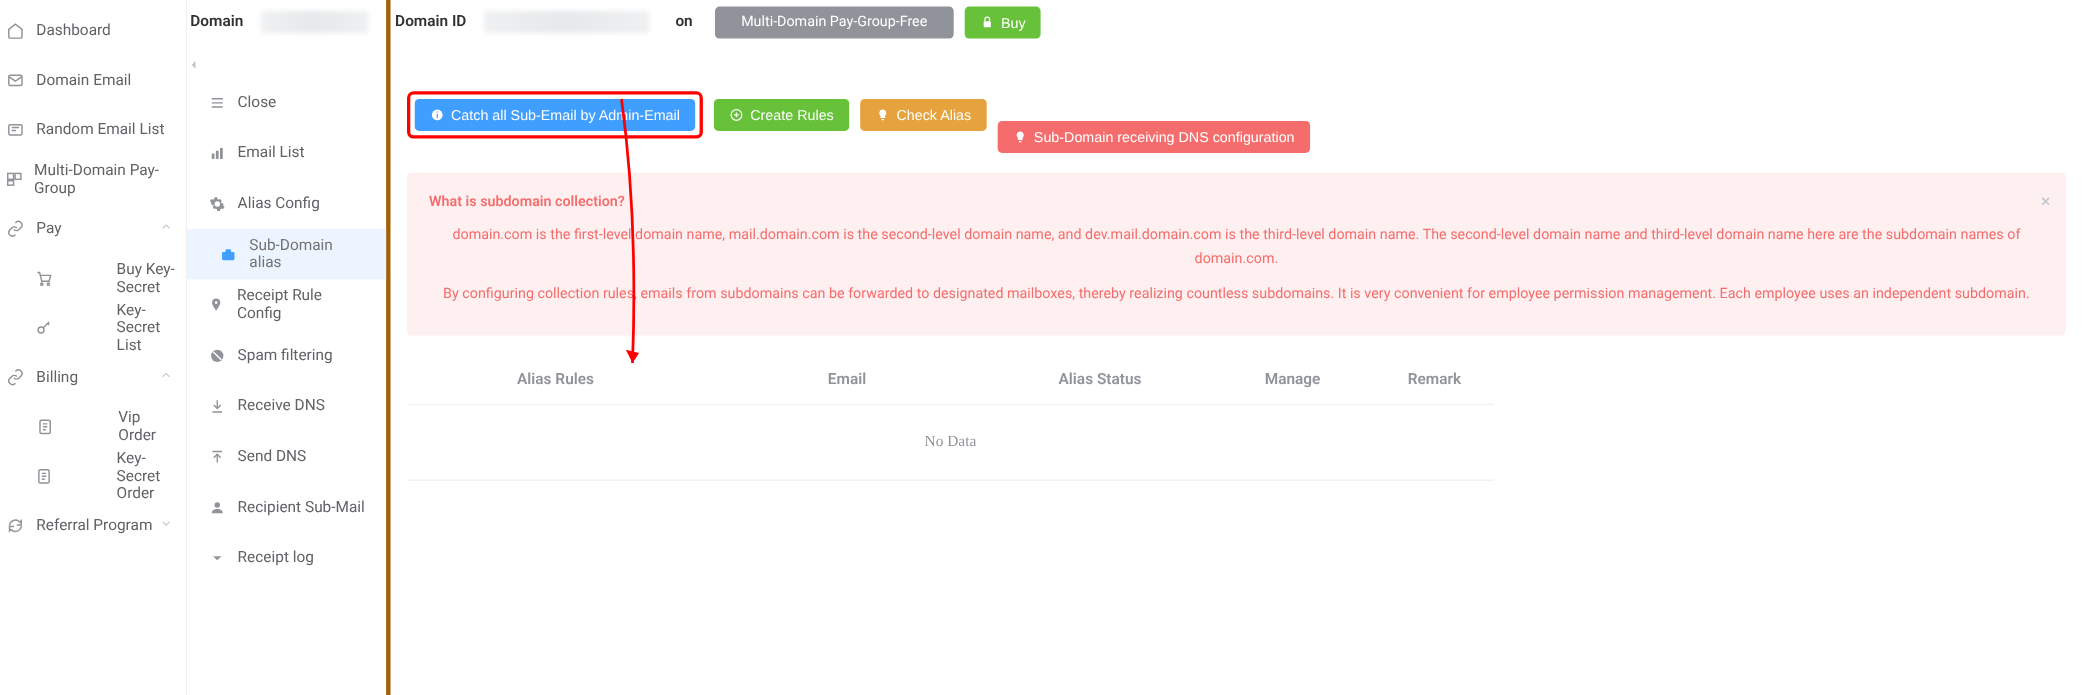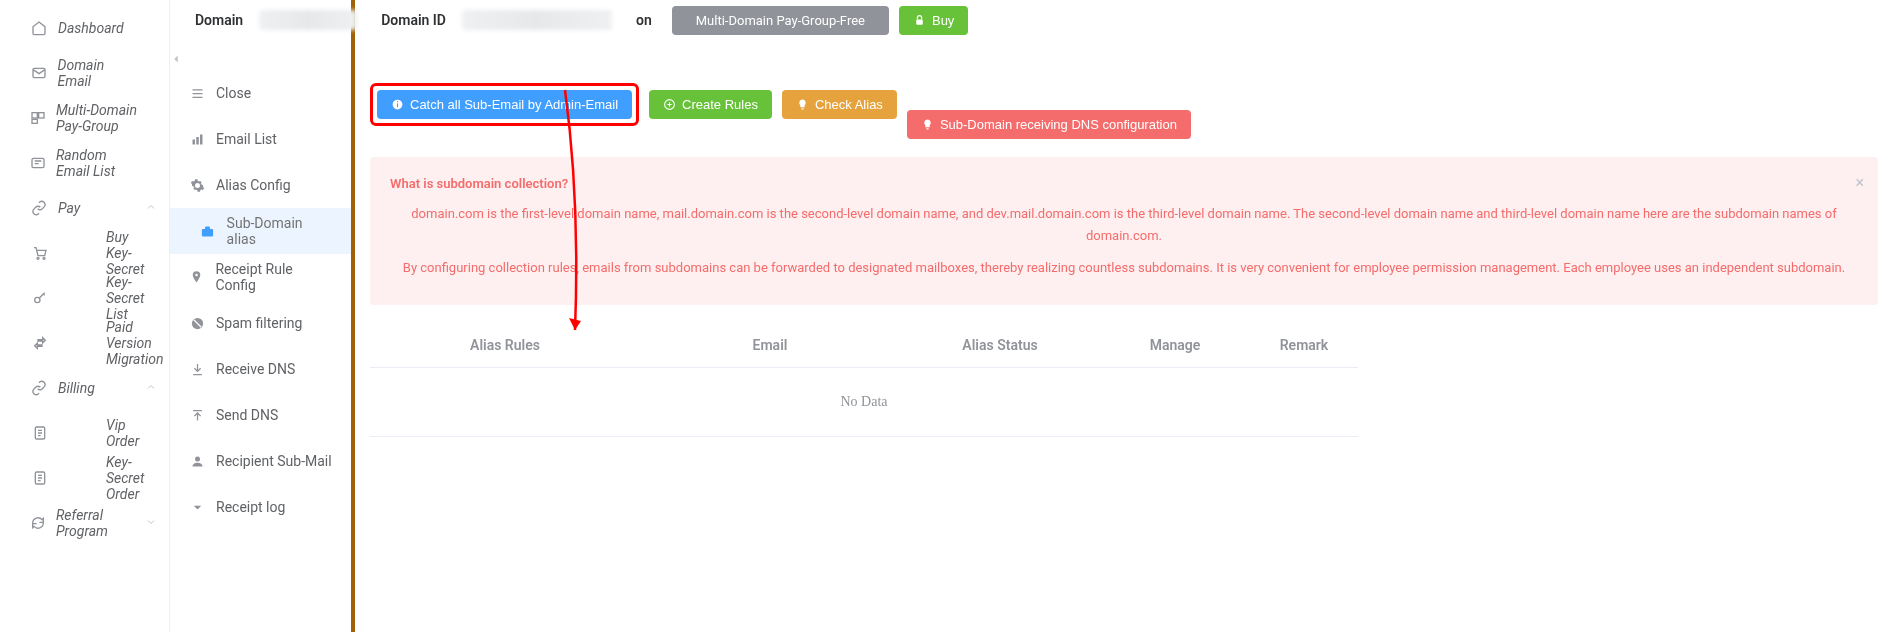--- a/index.html
+++ b/index.html
@@ -18,26 +18,25 @@
     width: 170px;
     background: #fff;
     border-right: 1px solid #f0f0f0;
     padding-top: 5px;
     flex-shrink: 0;
   }
   .nav-item {
     display: flex;
     align-items: center;
     height: 45px;
-    padding: 0 30px;
+    padding: 0 5px;
     color: #606266;
     cursor: pointer;
     font-size: 14px;
     position: relative;
-    font-style: italic;
   }
   .nav-item.sub { padding-left: 32px; gap: 48px; }
   .nav-icon {
     width: 18px;
     height: 18px;
     margin-right: 10px;
     display: flex;
     align-items: center;
     justify-content: center;
     color: #909399;
@@ -95,21 +94,21 @@
 
   .main {
     flex: 1;
     background: #fff;
     display: flex;
     flex-direction: column;
     overflow: hidden;
   }
   .top-bar-inner {
     position: absolute;
-    left: 195px;
+    left: 173px;
     top: 0;
     height: 40px;
     display: flex;
     align-items: center;
     gap: 10px;
   }
   .tb-label { font-weight: 600; color: #303133; margin-right: 6px; }
   .blur-box {
     height: 20px;
     background: linear-gradient(90deg,#eef0f2, #e6e8ea, #eef0f2);
@@ -234,35 +233,35 @@
           <svg viewBox="0 0 24 24" fill="none" stroke="currentColor" stroke-width="2">
             <rect x="3" y="5" width="18" height="14" rx="2"></rect>
             <path d="M3 7l9 6 9-6"></path>
           </svg>
         </span>
       <span>Domain Email</span>
     </div>
     <div class="nav-item">
       <span class="nav-icon">
           <svg viewBox="0 0 24 24" fill="none" stroke="currentColor" stroke-width="2">
+            <rect x="3" y="5" width="18" height="14" rx="2"></rect>
+            <path d="M7 9h10M7 13h6"></path>
+          </svg>
+        </span>
+      <span>Random Email List</span>
+    </div>
+    <div class="nav-item">
+      <span class="nav-icon">
+          <svg viewBox="0 0 24 24" fill="none" stroke="currentColor" stroke-width="2">
             <rect x="3" y="4" width="8" height="8"></rect>
             <rect x="13" y="4" width="8" height="8"></rect>
             <rect x="3" y="14" width="8" height="6"></rect>
           </svg>
         </span>
       <span>Multi-Domain Pay-Group</span>
-    </div>
-    <div class="nav-item">
-      <span class="nav-icon">
-          <svg viewBox="0 0 24 24" fill="none" stroke="currentColor" stroke-width="2">
-            <rect x="3" y="5" width="18" height="14" rx="2"></rect>
-            <path d="M7 9h10M7 13h6"></path>
-          </svg>
-        </span>
-      <span>Random Email List</span>
     </div>
     <div class="nav-item">
       <span class="nav-icon">
           <svg viewBox="0 0 24 24" fill="none" stroke="currentColor" stroke-width="2">
             <path d="M10 13a5 5 0 0 0 7 0l3-3a5 5 0 0 0-7-7l-1 1"></path>
             <path d="M14 11a5 5 0 0 0-7 0l-3 3a5 5 0 0 0 7 7l1-1"></path>
           </svg>
         </span>
       <span>Pay</span>
       <span class="nav-chevron"><svg viewBox="0 0 24 24" fill="none" stroke="currentColor" stroke-width="2">
@@ -280,29 +279,20 @@
       <span>Buy Key-Secret</span>
     </div>
     <div class="nav-item sub">
       <span class="nav-icon">
           <svg viewBox="0 0 24 24" fill="none" stroke="currentColor" stroke-width="2">
             <circle cx="8" cy="15" r="4"></circle>
             <path d="M11 12l8-8M17 6l2 2"></path>
           </svg>
         </span>
       <span>Key-Secret List</span>
-    </div>
-    <div class="nav-item sub">
-      <span class="nav-icon">
-          <svg viewBox="0 0 24 24" fill="none" stroke="currentColor" stroke-width="2">
-            <path d="M20 8l-4-4v3H9v2h7v3z"></path>
-            <path d="M4 16l4 4v-3h7v-2H8v-3z"></path>
-          </svg>
-        </span>
-      <span>Paid Version Migration</span>
     </div>
     <div class="nav-item">
       <span class="nav-icon">
           <svg viewBox="0 0 24 24" fill="none" stroke="currentColor" stroke-width="2">
             <path d="M10 13a5 5 0 0 0 7 0l3-3a5 5 0 0 0-7-7l-1 1"></path>
             <path d="M14 11a5 5 0 0 0-7 0l-3 3a5 5 0 0 0 7 7l1-1"></path>
           </svg>
         </span>
       <span>Billing</span>
       <span class="nav-chevron"><svg viewBox="0 0 24 24" fill="none" stroke="currentColor" stroke-width="2">

